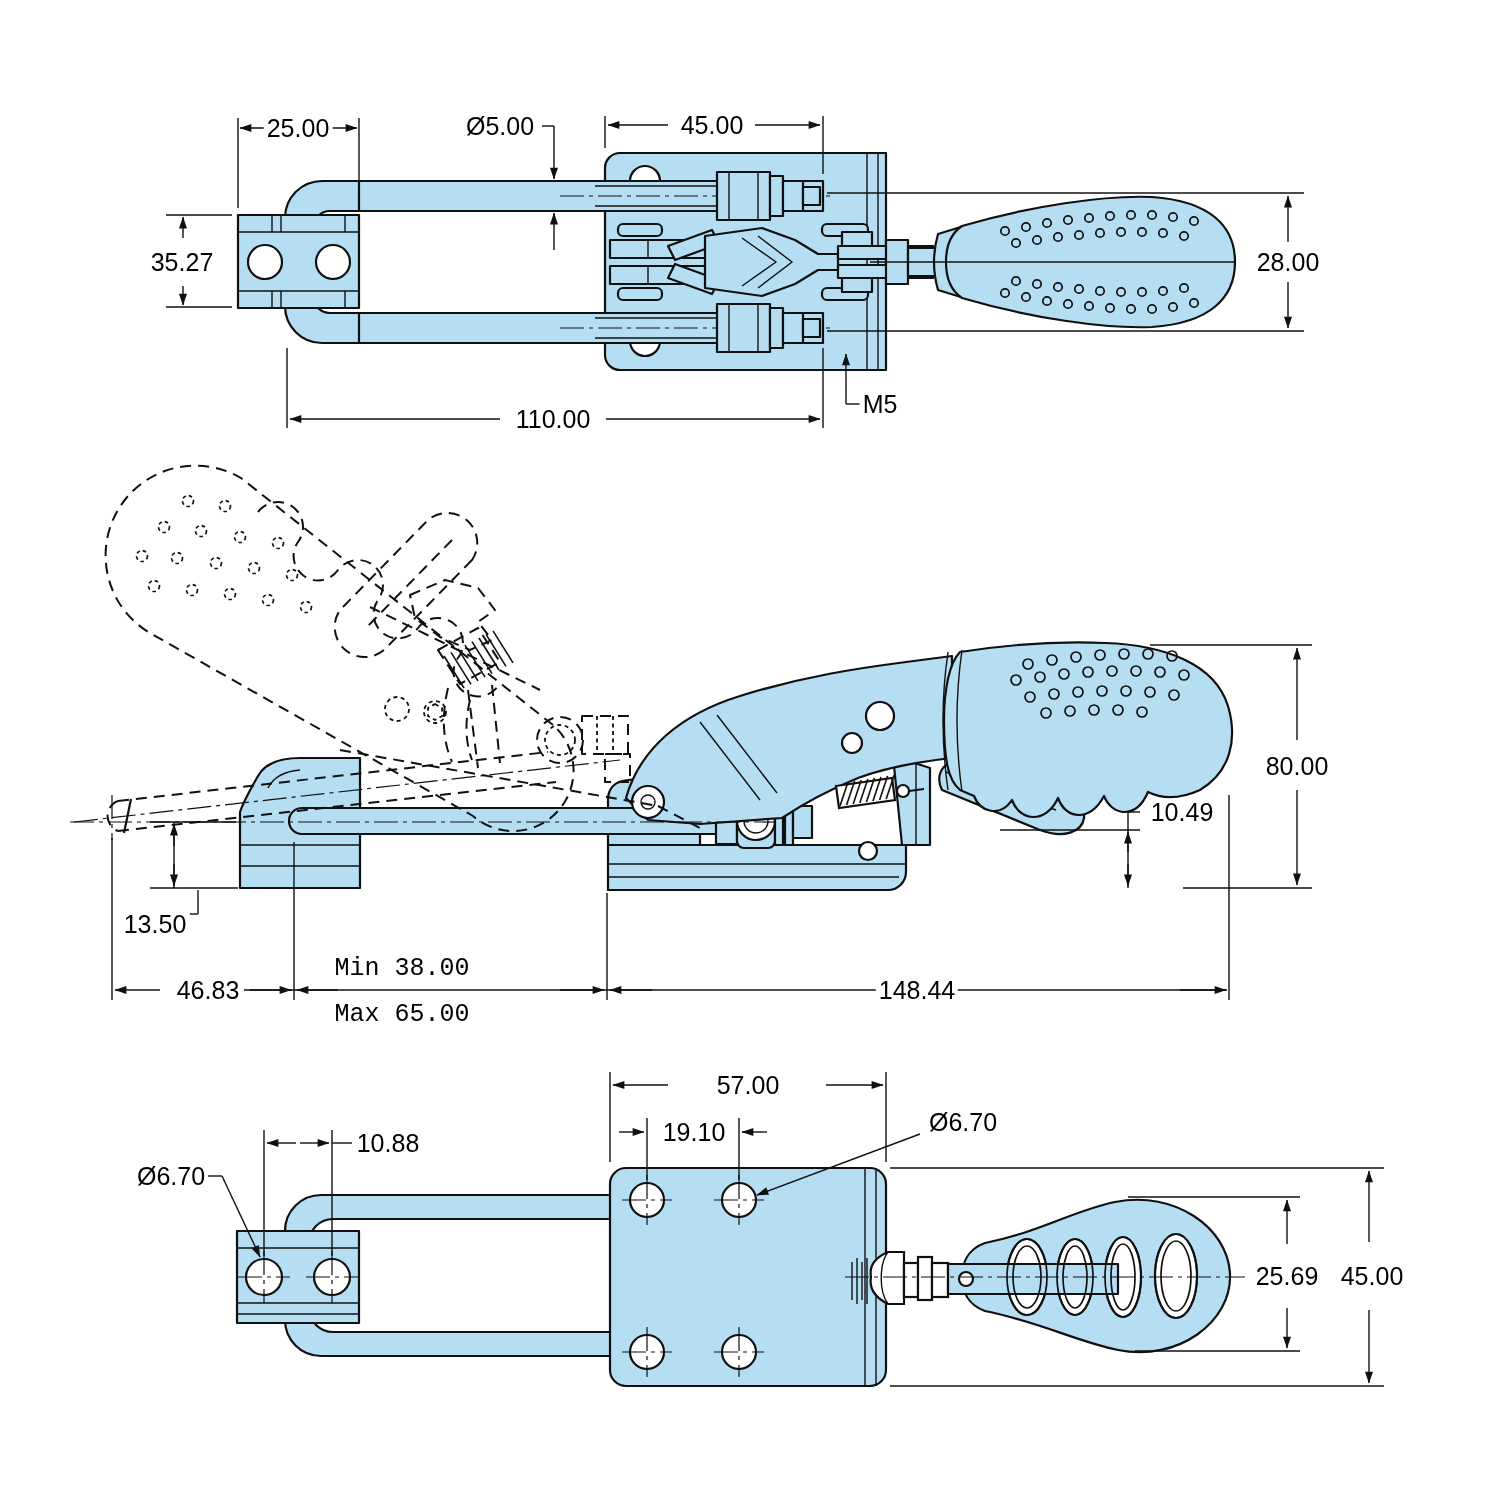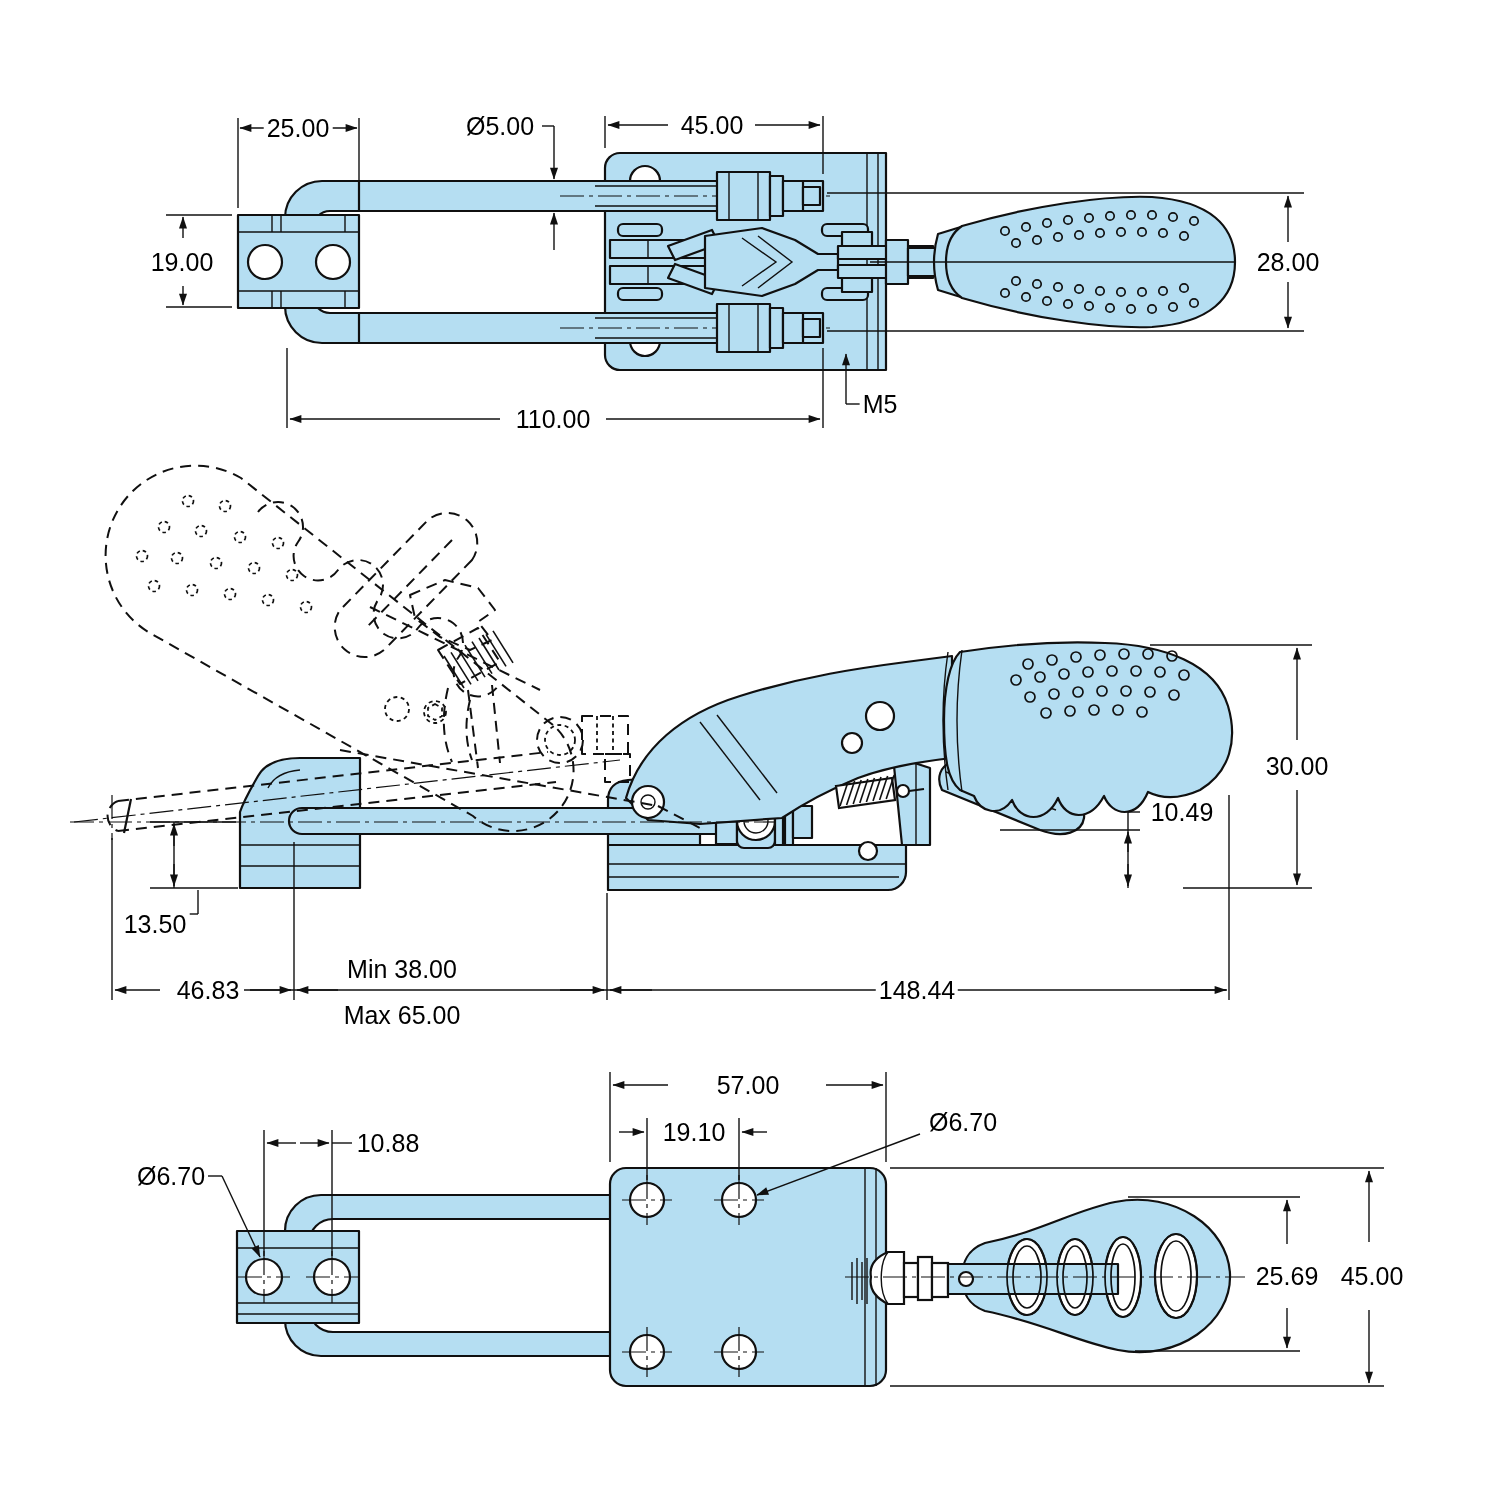--- a/index.html
+++ b/index.html
@@ -14,21 +14,21 @@
   .lm     {stroke:var(--line);fill:none;stroke-width:2.2;stroke-linejoin:round;}
   .dim    {stroke:var(--line);fill:none;stroke-width:1.4;}
   .cl     {stroke:var(--line);fill:none;stroke-width:1.2;stroke-dasharray:24 5 4 5;}
   .ph     {stroke:var(--line);fill:none;stroke-width:2;stroke-dasharray:11 7;stroke-linejoin:round;}
   .phd    {stroke:var(--line);fill:none;stroke-width:1.8;stroke-dasharray:4 3.5;}
   .hatch  {stroke:var(--line);fill:none;stroke-width:1.6;}
   .dot    {fill:none;stroke:var(--line);stroke-width:1.7;}
   
   .dimlabel{position:absolute;transform:translate(-50%,-50%);background:var(--bg);
             padding:0 3px;font-size:25px;line-height:1.05;color:#000;white-space:nowrap;}
-  .nobg{background:transparent;}
+  .nobg{background:transparent;font-family:Liberation Mono, monospace;}
 </style>
 </head>
 <body>
 
 <div id="stage">
 <svg width="1501" height="1501" viewBox="0 0 1501 1501">
   <defs>
     <marker id="ar" viewBox="0 0 12 9" refX="11" refY="4.5" markerWidth="13" markerHeight="10" orient="auto" markerUnits="userSpaceOnUse">
       <path d="M0.5,0.8 L11.5,4.5 L0.5,8.2 Z" fill="#101010"></path>
     </marker>
@@ -455,26 +455,26 @@
     <line class="dim" x1="890" y1="1168" x2="1384" y2="1168"></line>
         <line class="dim" x1="890" y1="1386" x2="1384" y2="1386"></line>
     <line class="dim" x1="1369" y1="1242" x2="1369" y2="1171" marker-end="url(#ar)"></line>
     <line class="dim" x1="1369" y1="1310" x2="1369" y2="1383" marker-end="url(#ar)"></line>
   </g>
 </svg>
 
 <div class="dimlabel" style="left:298px;top:128px">25.00</div>
 <div class="dimlabel" style="left:500px;top:126px">Ø5.00</div>
 <div class="dimlabel" style="left:712px;top:125px">45.00</div>
-<div class="dimlabel" style="left:182px;top:262px">19.00</div>
+<div class="dimlabel" style="left:182px;top:262px">35.27</div>
 <div class="dimlabel" style="left:1288px;top:262px">28.00</div>
 <div class="dimlabel" style="left:553px;top:419px">110.00</div>
 <div class="dimlabel" style="left:880px;top:404px">M5</div>
 
-<div class="dimlabel" style="left:1297px;top:766px">30.00</div>
+<div class="dimlabel" style="left:1297px;top:766px">80.00</div>
 <div class="dimlabel" style="left:1182px;top:812px">10.49</div>
 <div class="dimlabel" style="left:155px;top:924px">13.50</div>
 <div class="dimlabel" style="left:208px;top:990px">46.83</div>
 <div class="dimlabel nobg" style="left:402px;top:969px">Min 38.00</div>
 <div class="dimlabel nobg" style="left:402px;top:1015px">Max 65.00</div>
 <div class="dimlabel" style="left:917px;top:990px">148.44</div>
 
 <div class="dimlabel" style="left:748px;top:1085px">57.00</div>
 <div class="dimlabel" style="left:694px;top:1132px">19.10</div>
 <div class="dimlabel" style="left:963px;top:1122px">Ø6.70</div>

